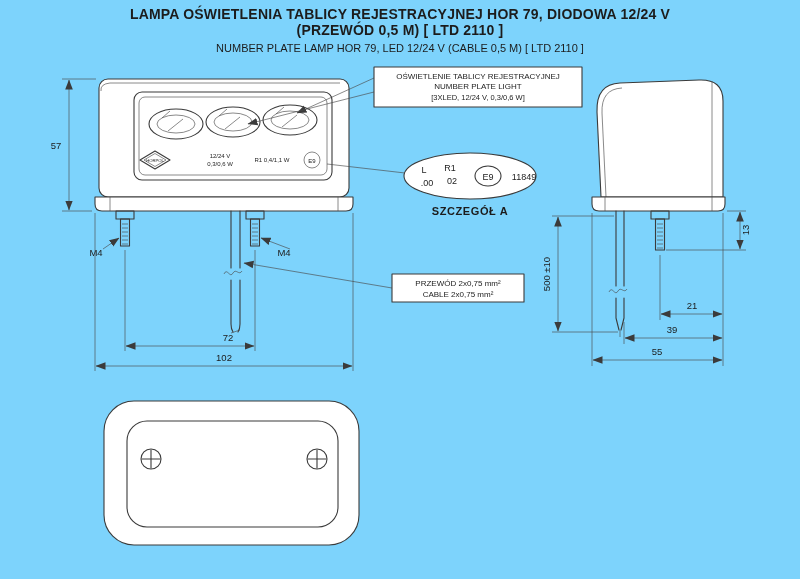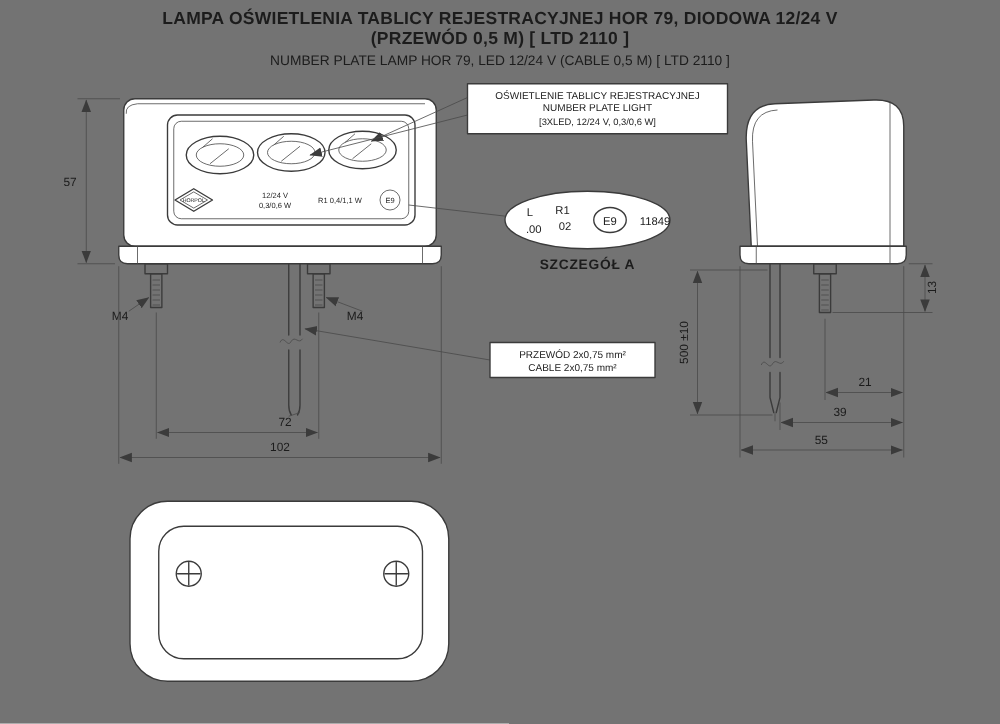--- a/index.html
+++ b/index.html
@@ -1,16 +1,16 @@
 <!DOCTYPE html>
 <html><head>
 <meta charset="utf-8">
 <style>
   html,body { margin:0; padding:0; background:#ffffff; }
-  .page { position:relative; width:800px; height:579px; background:#737373; overflow:hidden; }
+  .page { position:relative; width:800px; height:579px; background:#7dd3fc; overflow:hidden; }
   svg { display:block; }
   .ln { fill:none; stroke:#3b3b3b; stroke-width:1.1; stroke-linejoin:round; stroke-linecap:round; }
   .lt { fill:none; stroke:#4a4a4a; stroke-width:0.65; }
   .fillw { fill:#ffffff; }
   text { font-family:"Liberation Sans", sans-serif; fill:#1c1c1c; text-anchor:middle; }
   .tTitle  { font-size:14px; font-weight:bold; letter-spacing:0.2px; }
   .tSub    { font-size:11px; }
   .tDim    { font-size:9.5px; }
   .tMark   { font-size:9px; }
   .tSmall  { font-size:8px; }

